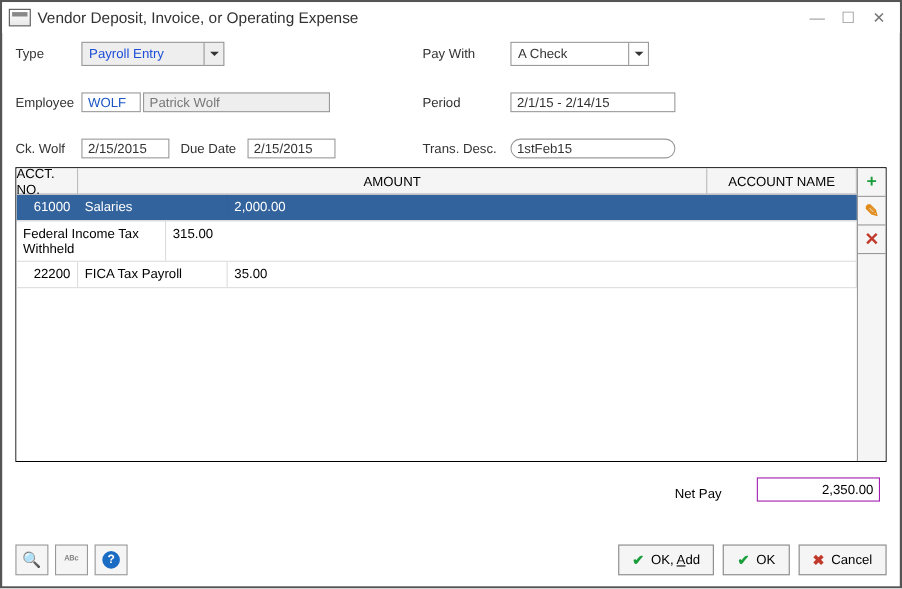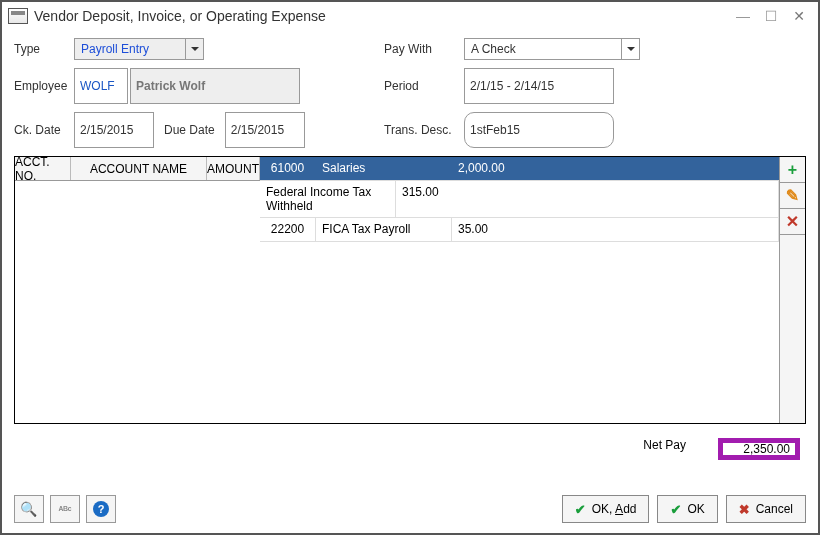--- a/index.html
+++ b/index.html
@@ -6,56 +6,56 @@
 body { margin: 0; background: #fff; width: 820px; height: 535px; }
 .window { position: relative; width: 820px; height: 535px; border: 2px solid #555; background: #fff; }
 .titlebar { display: flex; align-items: center; height: 28px; background: #fff; border-bottom: none; }
 .app-icon { width: 20px; height: 16px; margin: 0 6px; border: 1px solid #555; background: linear-gradient(#fff,#e8e8e8); position: relative; }
 .app-icon::before { content:""; position:absolute; top:2px; left:2px; right:2px; height:4px; background:#888; }
 .title-text { flex:1; text-align:left; font-size:14px; color:#333; }
 .title-ctrls { display:flex; gap:6px; padding-right:8px; }
 .title-ctrls span { width:22px; height:18px; text-align:center; font-size:14px; color:#999; cursor:pointer; line-height:18px; }
 .title-ctrls span:last-child { color:#777; }
 
-.form-area { padding: 8px 12px 0 12px; display:grid; grid-template-columns: 60px 310px 80px 200px; row-gap:8px; align-items:center; font-size:12px; color:#333; }
+.form-area { padding: 8px 12px 0 12px; display:grid; grid-template-columns: 60px 310px 80px 200px; row-gap:24px; align-items:center; font-size:12px; color:#333; }
 .lbl { font-size:12px; }
 .combo { display:inline-flex; align-items:center; border:1px solid #999; background:#fff; height:22px; font-size:12px; }
 .combo.disabled { background:#eee; color:#1d4ed8; }
 .combo-text { padding:0 6px; flex:1; }
 .combo-btn { width:18px; height:100%; border-left:1px solid #999; display:flex; align-items:center; justify-content:center; }
 .caret-down { width:0; height:0; border:4px solid transparent; border-top-color:#333; margin-top:3px; }
-input.text-input { border:1px solid #999; height:36px; font-size:12px; padding:0 5px; background:#fff; color:#333; }
-input.text-input[readonly] { background:#eee; color:#777;font-weight:bold; }
+input.text-input { border:1px solid #999; height:18px; font-size:12px; padding:0 5px; background:#fff; color:#333; }
+input.text-input[readonly] { background:#eee; color:#777; }
 input.text-input.blue { color:#1a56c4; }
 .emp-row { display:flex; gap:2px; }
 
 .grid-wrap { margin:8px 12px 0 12px; height:268px; display:flex; border:1px solid #000; }
-.grid { flex:1; display:flex; }
+.grid { flex:1; display:flex; flex-direction:column; }
 .grid-header { display:flex; background:#f5f5f5; border-bottom:1px solid #999; height:24px; }
 .grid-header .hcell { font-size:12px; display:flex; align-items:center; justify-content:center; border-right:1px solid #bbb; }
 .hcell.c-acct { width:56px; }
 .hcell.c-name { width:136px; }
 .hcell.c-amt { flex:1; }
 .grid-body { flex:1; background:#fff; overflow:hidden; }
 .grid-row { display:flex; min-height:24px; font-size:12px; border-bottom:1px solid #ddd; }
 .grid-row .cell { padding:4px 6px; border-right:1px solid #ddd; }
-.cell.c-acct { width:56px; text-align:center; }
+.cell.c-acct { width:56px; text-align:right; }
 .cell.c-name { width:136px; }
 .cell.c-amt { flex:1; }
 .grid-row.selected { background:#33639c; color:#fff; }
 .grid-row.selected .cell { border-right-color:#33639c; }
 
 .grid-toolbar { width:26px; border-left:1px solid #999; display:flex; flex-direction:column; background:#f5f5f5; }
 .grid-toolbar .tbtn { height:26px; border-bottom:1px solid #999; display:flex; align-items:center; justify-content:center; cursor:pointer; font-size:16px; font-weight:bold; }
 .tbtn-add { color:#1a9e3c; }
 .tbtn-edit { color:#e08a1a; font-size:13px; }
 .tbtn-del { color:#c0392b; }
 
-.netpay-row { display:flex; align-items:flex-start; justify-content:flex-end; padding:14px 18px; gap:32px; font-size:12px; }
-.netpay-input { width:82px; text-align:right; border:5px solid #a21caf; height:22px; padding:0 5px; font-size:12px; }
+.netpay-row { display:flex; align-items:flex-end; justify-content:flex-end; padding:14px 18px; gap:32px; font-size:12px; }
+.netpay-input { width:112px; text-align:right; border:1px solid #a21caf; height:22px; padding:0 5px; font-size:12px; }
 
 .footer { position:absolute; bottom:10px; left:12px; right:12px; display:flex; align-items:center; }
 .icon-btn { width:30px; height:28px; border:1px solid #999; background:#f5f5f5; margin-right:6px; display:flex; align-items:center; justify-content:center; font-size:14px; cursor:pointer; }
 .blue-circle-inner { width:16px; height:16px; border-radius:50%; background:#1a6bc4; color:#fff; display:flex; align-items:center; justify-content:center; font-size:11px; font-weight:bold; }
 .footer-spacer { flex:1; }
 .btn { height:28px; border:1px solid #888; background:#f5f5f5; padding:0 12px; margin-left:8px; display:flex; align-items:center; gap:6px; font-size:12px; cursor:pointer; }
 .btn .glyph { font-size:13px; }
 .glyph.green-check { color:#1a9e3c; font-weight:bold; }
 .glyph.red-x { color:#c0392b; font-weight:bold; }
 .underline-letter { text-decoration: underline; }
@@ -78,51 +78,51 @@
     <div class="lbl">Type</div>
     <div>
       <div class="combo disabled" style="width:130px">
         <span class="combo-text">Payroll Entry</span>
         <span class="combo-btn">
             <span class="caret-down"></span>
           </span>
       </div>
     </div>
     <div class="lbl">Pay With</div>
-    <div class="combo" style="width:176px">
+    <div class="combo" style="width:126px">
       <span class="combo-text">A Check</span>
       <span class="combo-btn">
           <span class="caret-down"></span>
         </span>
     </div>
 
     <div class="lbl">Employee</div>
     <div class="emp-row">
       <input class="text-input blue" style="width: 54px;" value="WOLF">
       <input class="text-input" style="width: 170px;" readonly="" value="Patrick Wolf">
     </div>
     <div class="lbl">Period</div>
     <input class="text-input" style="width: 150px;" value="2/1/15 - 2/14/15">
 
-    <div class="lbl">Ck. Date</div>
+    <div class="lbl">Ck. Wolf</div>
     <div style="display:flex;align-items:center;gap:10px">
       <input class="text-input" style="width: 80px;" value="2/15/2015">
       <span class="lbl">Due Date</span>
       <input class="text-input" style="width: 80px;" value="2/15/2015">
     </div>
     <div class="lbl">Trans. Desc.</div>
     <input class="text-input" style="width: 150px; border-radius: 10px;" value="1stFeb15">
   </div>
 
   <div class="grid-wrap">
     <div class="grid">
       <div class="grid-header">
         <div class="hcell c-acct">ACCT. NO.</div>
+        <div class="hcell c-amt">AMOUNT</div>
         <div class="hcell c-name">ACCOUNT NAME</div>
-        <div class="hcell c-amt">AMOUNT</div>
       </div>
       <div class="grid-body" id="grid-body">
           <div class="grid-row selected">
             <div class="cell c-acct">61000</div>
             <div class="cell c-name">Salaries</div>
             <div class="cell c-amt">2,000.00</div>
           </div>
           <div class="grid-row">
             <div class="cell c-name">Federal Income Tax Withheld</div>
             <div class="cell c-amt">315.00</div>

